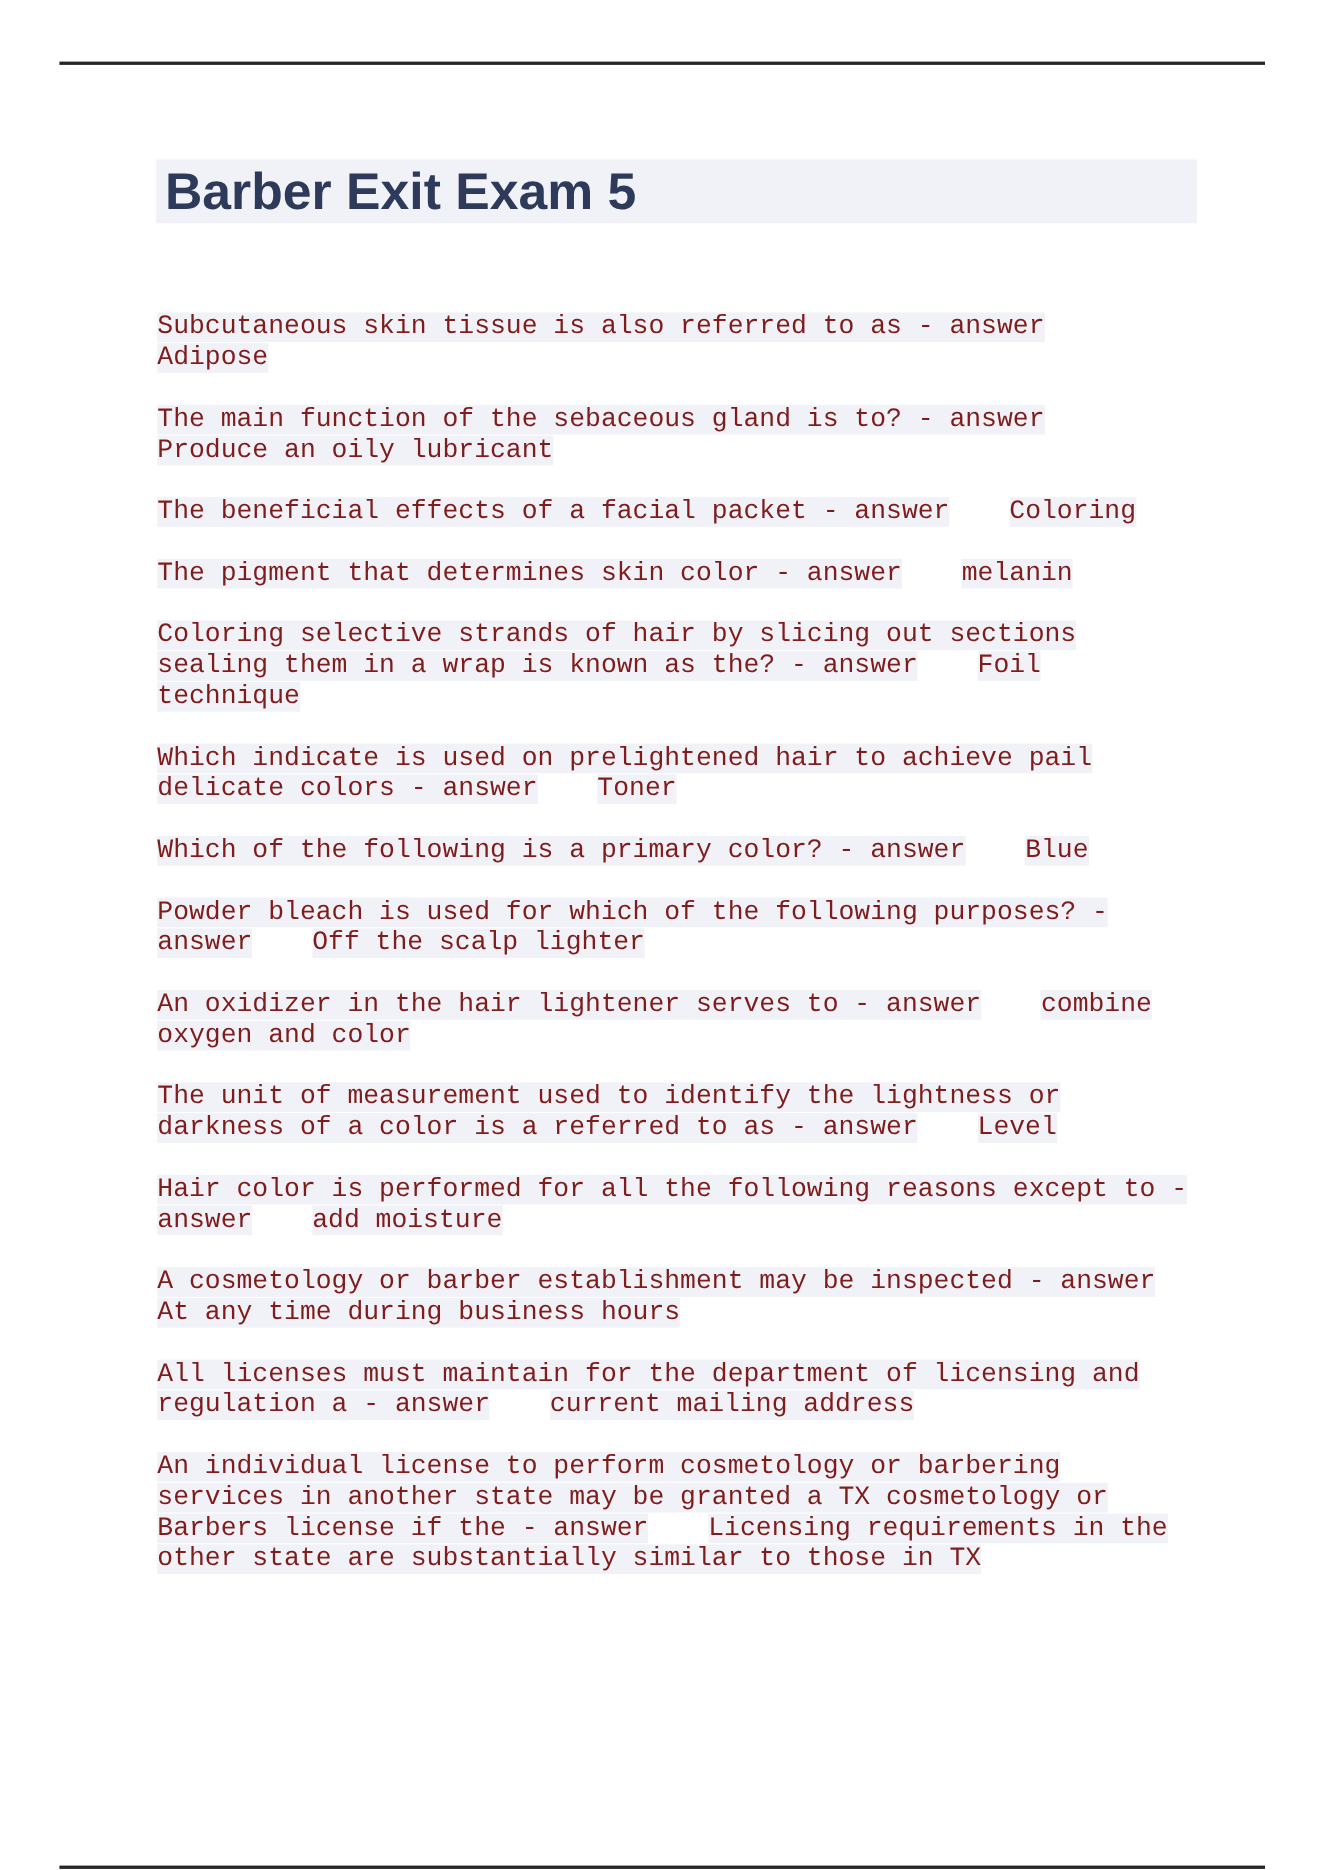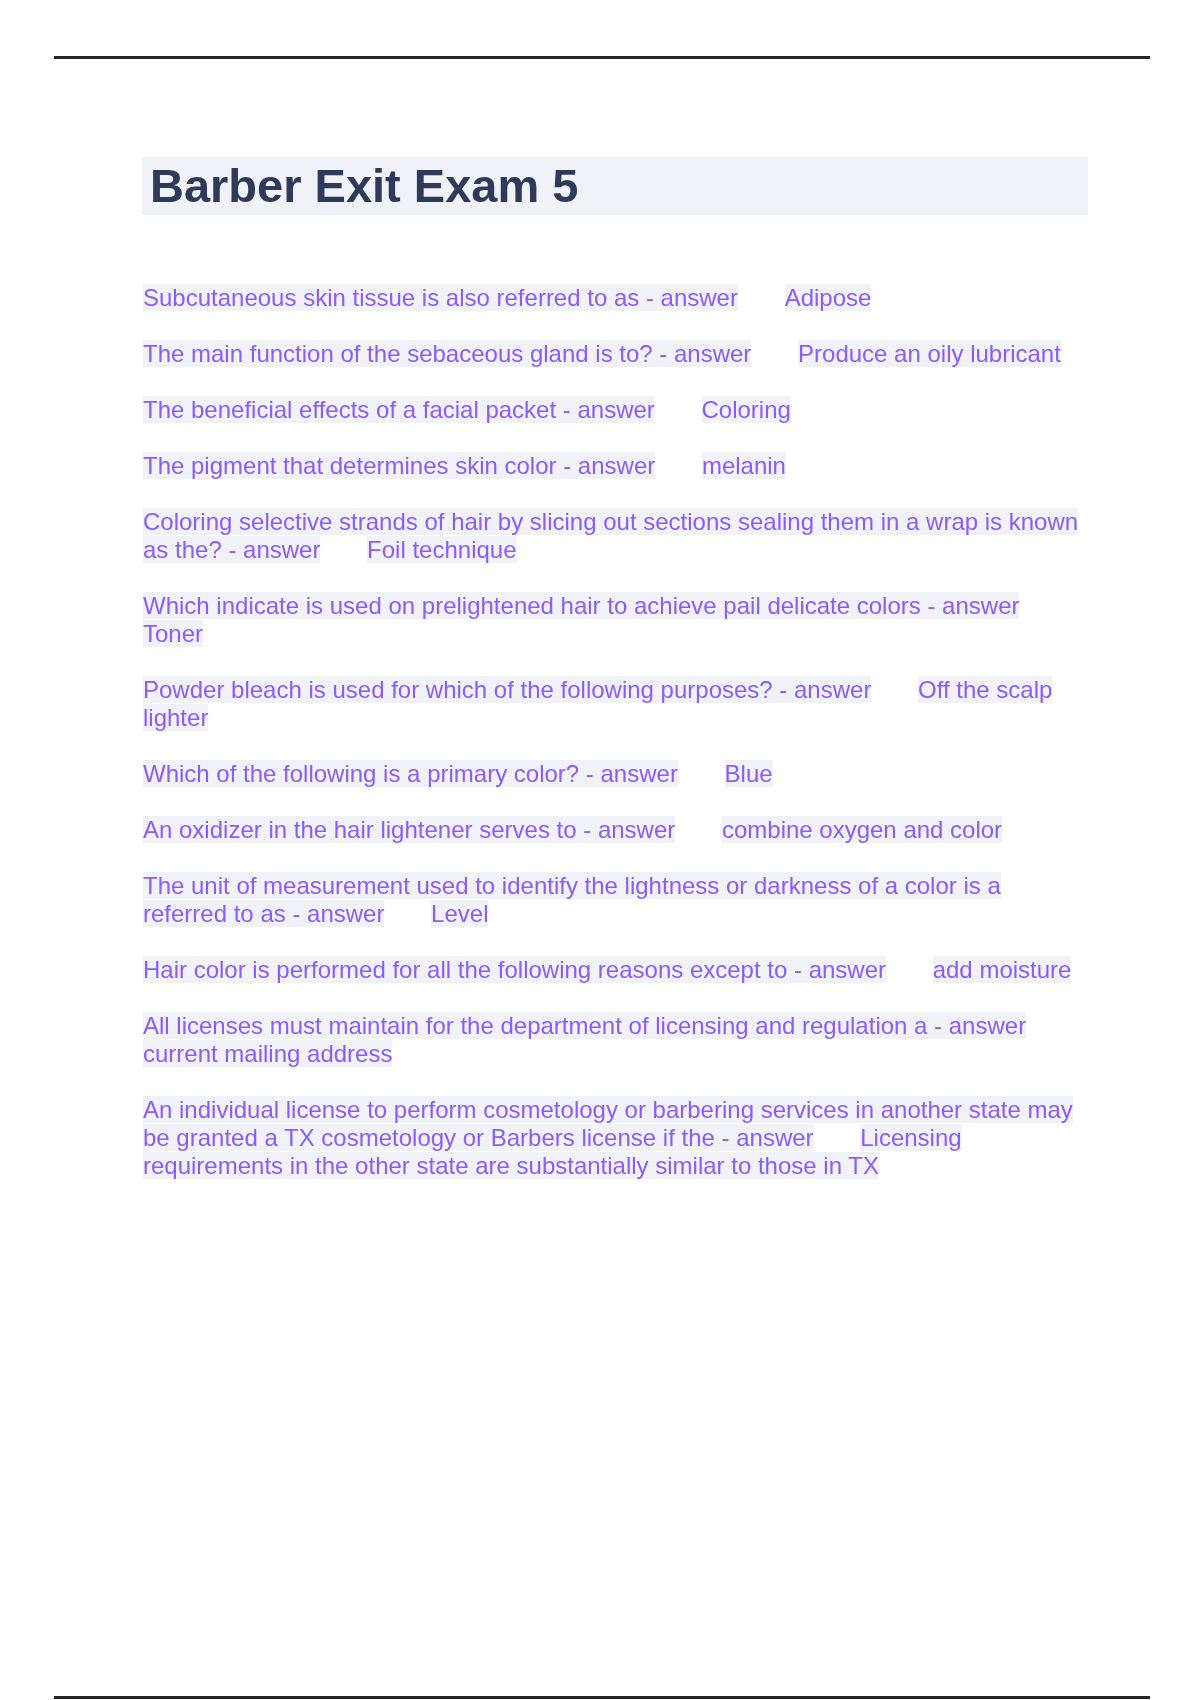--- a/index.html
+++ b/index.html
@@ -21,21 +21,21 @@
     width: 1096px;
     height: 3px;
     background: #262626;
   }
   .rule-top    { top: 56px; }
   .rule-bottom { top: 1696px; }
 
   h1.doc-title {
     position: absolute;
     left: 142px;
-    top: 157px;
+    top: 145px;
     width: 946px;
     height: 58px;
     line-height: 58px;
     margin: 0;
     padding: 0 0 0 8px;
     box-sizing: border-box;
     font-size: 47px;
     font-weight: bold;
     letter-spacing: 0px;
     color: #2e3a59;
@@ -43,21 +43,22 @@
     white-space: nowrap;
   }
 
   .qa-list {
     position: absolute;
     left: 143px;
     top: 284px;
     width: 946px;
     font-size: 24px;
     line-height: 28px;
-    color: #8b5cf6;
+    color: #7f1d1d;
+    font-family: Liberation Mono, monospace;
   }
   .qa-item {
     margin: 0 0 28px 0;
     padding: 0;
   }
   .hl {
     background: #f1f2f7;
   }
   .gap {
     word-spacing: 40px;
@@ -79,31 +80,32 @@
   <p class="qa-item"><span class="hl q-text">The main function of the sebaceous gland is to? - answer</span><span class="gap"> </span><span class="hl a-text">Produce an oily lubricant</span></p>
 
   <p class="qa-item"><span class="hl q-text">The beneficial effects of a facial packet - answer</span><span class="gap"> </span><span class="hl a-text">Coloring</span></p>
 
   <p class="qa-item"><span class="hl q-text">The pigment that determines skin color - answer</span><span class="gap"> </span><span class="hl a-text">melanin</span></p>
 
   <p class="qa-item"><span class="hl q-text">Coloring selective strands of hair by slicing out sections sealing them in a wrap is known as the? - answer</span><span class="gap"> </span><span class="hl a-text">Foil technique</span></p>
 
   <p class="qa-item"><span class="hl q-text">Which indicate is used on prelightened hair to achieve pail delicate colors - answer</span><span class="gap"> </span><span class="hl a-text">Toner</span></p>
 
+  <p class="qa-item"><span class="hl q-text">Which of the following is a primary color? - answer</span><span class="gap"> </span><span class="hl a-text">Blue</span></p>
+
   <p class="qa-item"><span class="hl q-text">Powder bleach is used for which of the following purposes? - answer</span><span class="gap"> </span><span class="hl a-text">Off the scalp lighter</span></p>
-
-  <p class="qa-item"><span class="hl q-text">Which of the following is a primary color? - answer</span><span class="gap"> </span><span class="hl a-text">Blue</span></p>
 
   <p class="qa-item"><span class="hl q-text">An oxidizer in the hair lightener serves to - answer</span><span class="gap"> </span><span class="hl a-text">combine oxygen and color</span></p>
 
 
   <p class="qa-item"><span class="hl q-text">The unit of measurement used to identify the lightness or darkness of a color is a referred to as - answer</span><span class="gap"> </span><span class="hl a-text">Level</span></p>
 
   <p class="qa-item"><span class="hl q-text">Hair color is performed for all the following reasons except to - answer</span><span class="gap"> </span><span class="hl a-text">add moisture</span></p>
 
+  <p class="qa-item"><span class="hl q-text">A cosmetology or barber establishment may be inspected - answer</span><span class="gap"> </span><span class="hl a-text">At any time during business hours</span></p>
 
   <p class="qa-item"><span class="hl q-text">All licenses must maintain for the department of licensing and regulation a - answer</span><span class="gap"> </span><span class="hl a-text">current mailing address</span></p>
 
 
   <p class="qa-item"><span class="hl q-text">An individual license to perform cosmetology or barbering services in another state may be granted a TX cosmetology or Barbers license if the - answer</span><span class="gap"> </span><span class="hl a-text">Licensing requirements in the other state are substantially similar to those in TX</span></p>
 </div>
 
   <div class="rule rule-bottom"></div>
 
 </div>

